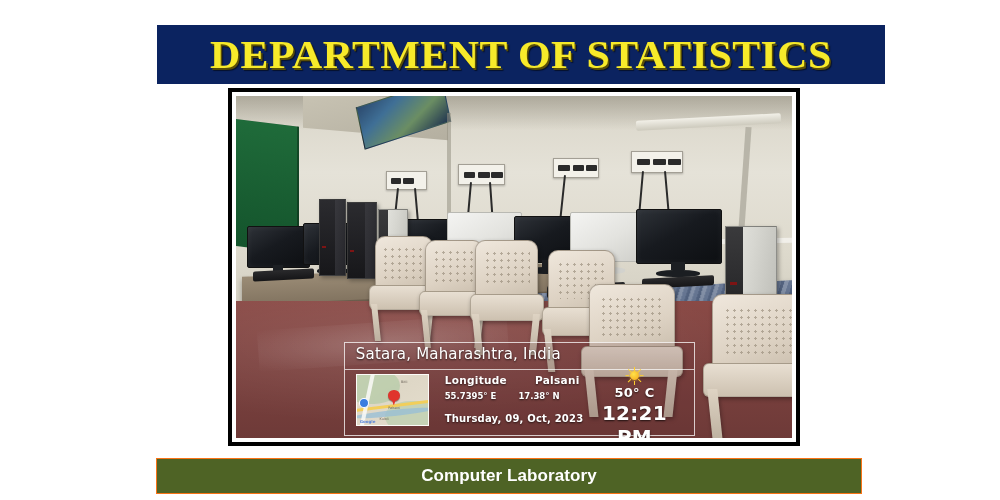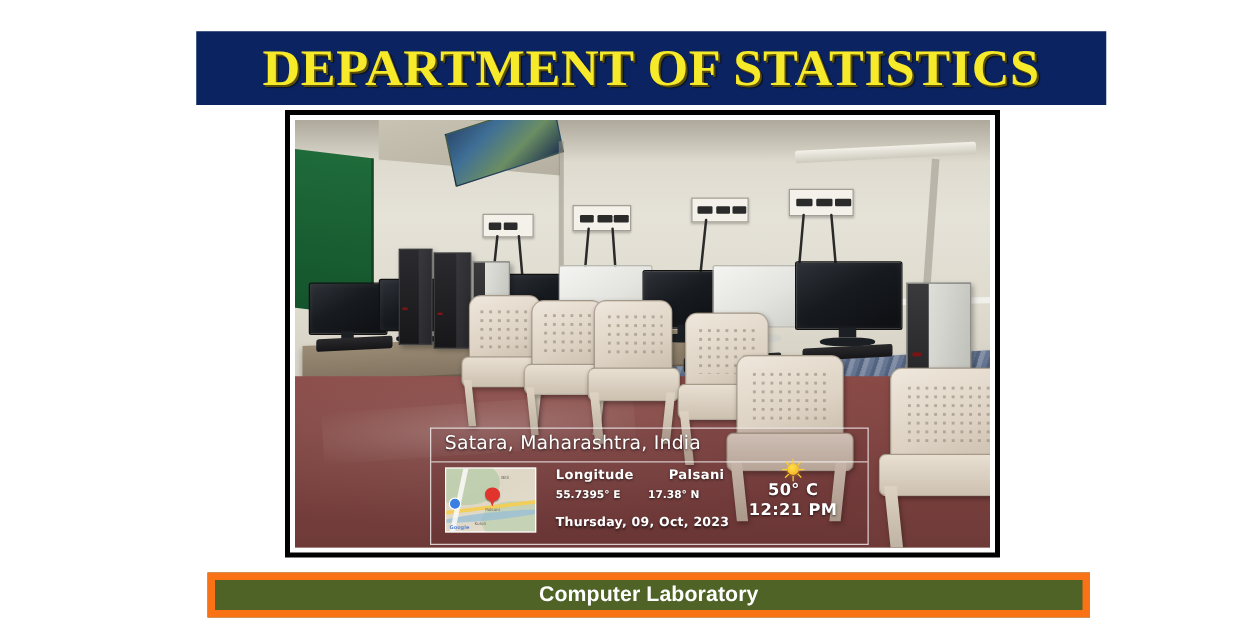--- a/index.html
+++ b/index.html
@@ -407,35 +407,35 @@
     position:absolute; left:46%; top:-2%; width:8%; height:104%;
     background: linear-gradient(180deg,#ffd02e 0 22%, transparent 22% 78%, #ffd02e 78% 100%);
     transform-origin: 50% 50%;
   }
   #gps-temp {
     font-size: 13px; font-weight: bold;
     text-shadow: 0 1px 2px rgba(0,0,0,0.7);
     letter-spacing: 0.3px;
   }
   #gps-time {
-    font-size: 13px; font-weight: bold;
+    font-size: 20px; font-weight: bold;
     text-shadow: 0 1px 2px rgba(0,0,0,0.7);
     letter-spacing: 0.3px;
     margin-top: 1px;
   }
 
   
   #caption-bar {
     position: absolute;
-    left: 166px;
+    left: 156px;
     top: 458px;
     width: 706px;
     height: 36px;
     background: #4e6325;
-    border: 6px solid #f97316;
+    border: 1px solid #f97316;
     box-sizing: border-box;
     display: flex;
     align-items: center;
     justify-content: center;
   }
   #caption-text {
     color: #ffffff;
     font-size: 17px;
     font-weight: bold;
     letter-spacing: 0.1px;

